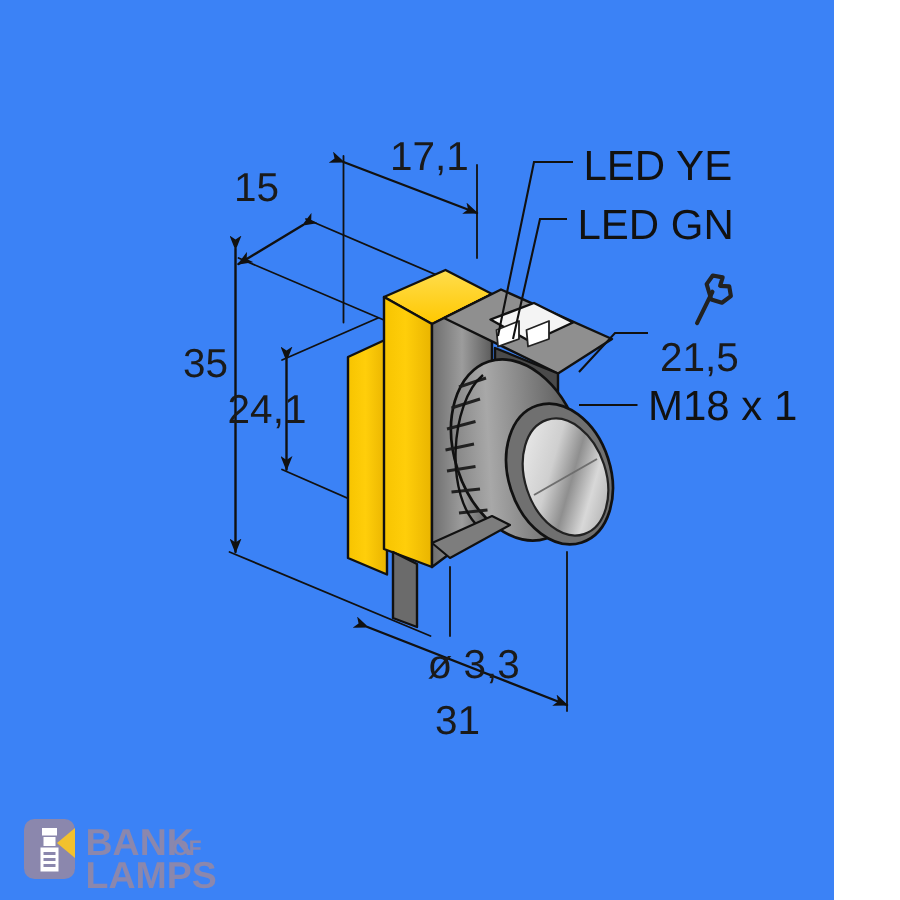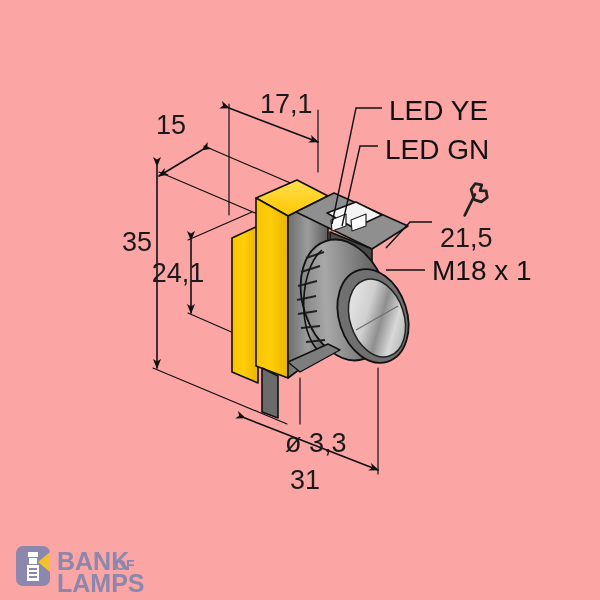--- a/index.html
+++ b/index.html
@@ -8,23 +8,23 @@
     background: #ffffff;
   }
   body {
     width: 600px;
     height: 600px;
     overflow: hidden;
     font-family: "Liberation Sans", sans-serif;
   }
   #stage {
     position: relative;
-    width: 600px;
+    width: 556px;
     height: 600px;
-    background: #fca5a5;
+    background: #3b82f6;
   }
   #drawing {
     position: absolute;
     left: 0;
     top: 0;
     width: 600px;
     height: 600px;
   }
   .dim-text {
     font-family: "Liberation Sans", sans-serif;

